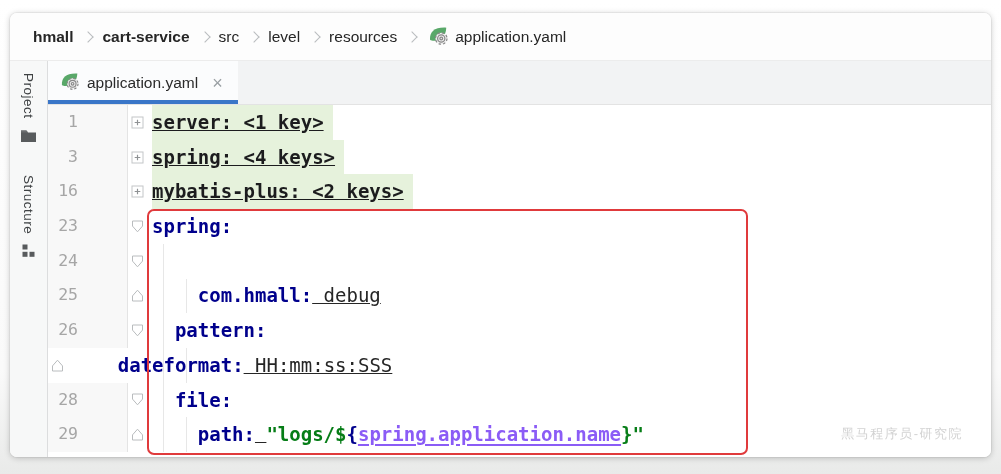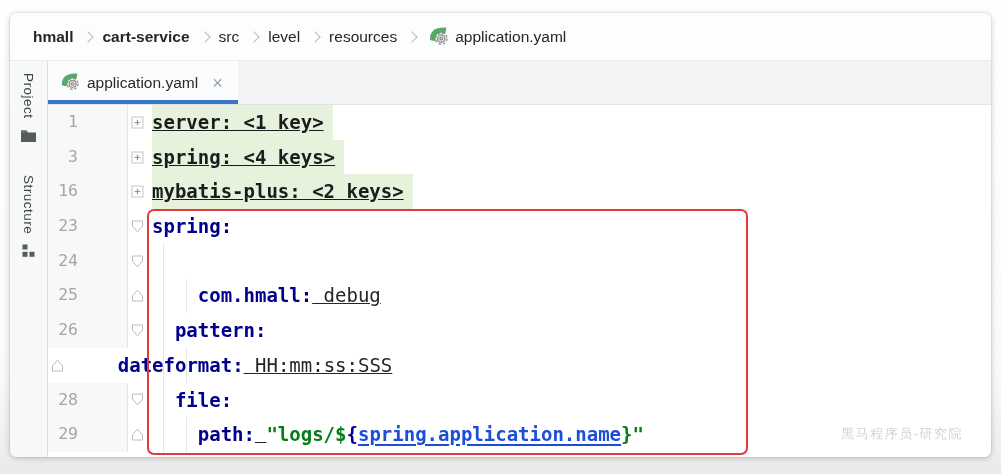--- a/index.html
+++ b/index.html
@@ -42,21 +42,21 @@
     background:#f8f8f8;border-right:1px solid #e4e4e4;color:#a6a6a6;
     font:16.5px "DejaVu Sans Mono",monospace;line-height:34.7px;}
   .foldc{flex:0 0 18px;display:flex;align-items:center;justify-content:center;cursor:pointer;}
   .codewrap{flex:1;white-space:pre;font:19px "DejaVu Sans Mono",monospace;line-height:34.7px;color:#262626;}
   .codewrap{padding-left:6px;}
   .seg.key{color:#00008c;font-weight:bold;}
   .seg.folded{background:#e6f2dc;color:#1c1c1e;font-weight:bold;display:inline-block;padding-right:9px;text-decoration:underline;}
   .seg.val{color:#262626;text-decoration:underline;}
   .seg.str,.seg.str2{color:#067d17;font-weight:bold;}
   .seg.brace{color:#00008c;font-weight:bold;}
-  .seg.ref{color:#1d4ed8;font-weight:bold;text-decoration:underline;
+  .seg.ref{color:#8b5cf6;font-weight:bold;text-decoration:underline;
     text-decoration-thickness:1.5px;text-underline-offset:3px;}
 
   .guide{position:absolute;width:1px;background:#e7e7e7;}
   .redbox{position:absolute;left:99px;top:104px;width:597px;height:242px;
     border:2.5px solid #e03a3c;border-radius:7px;pointer-events:none;}
   .watermark{position:absolute;right:28px;top:320px;font-size:13px;color:#d3d3d3;
     letter-spacing:1.5px;white-space:nowrap;font-family:"Liberation Sans",sans-serif;}
 </style>
 </head>
 <body>

